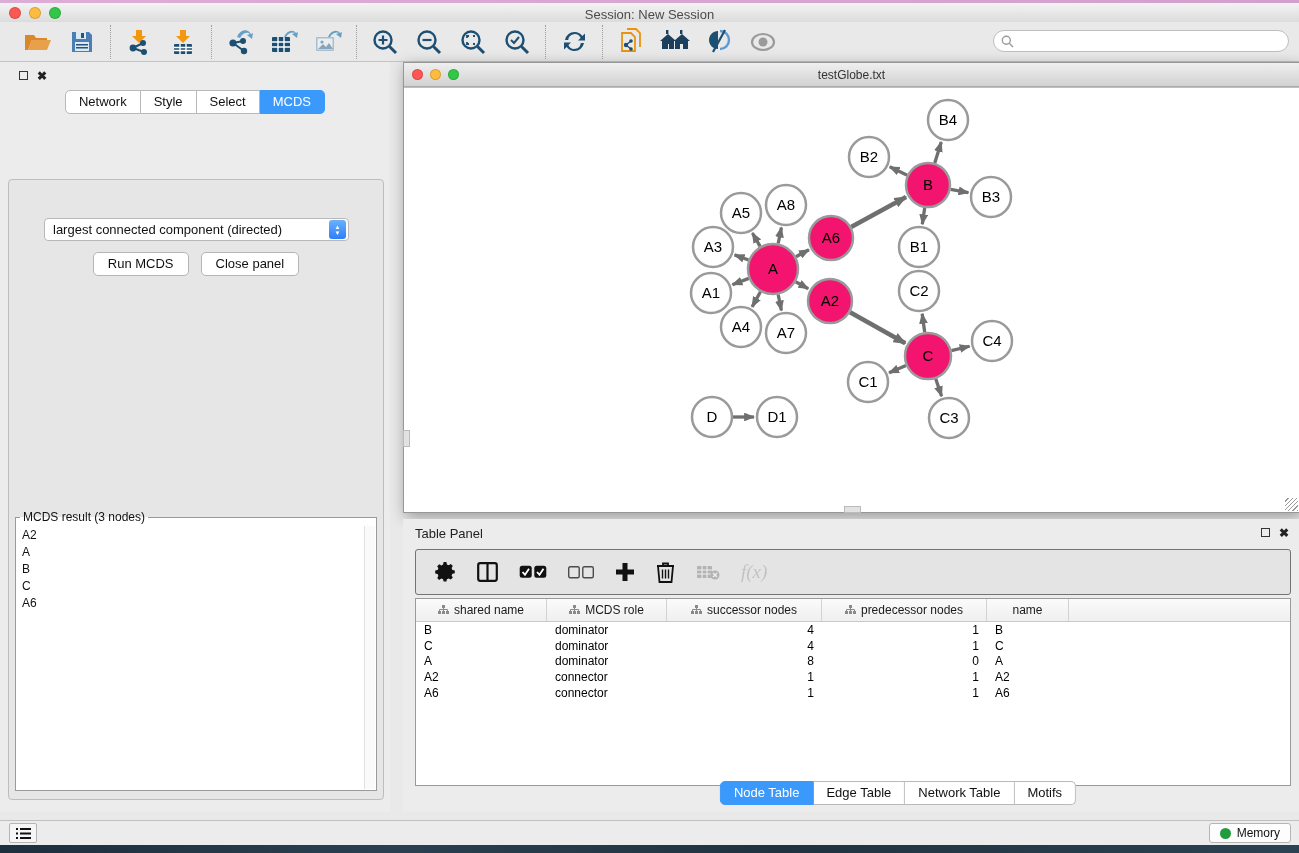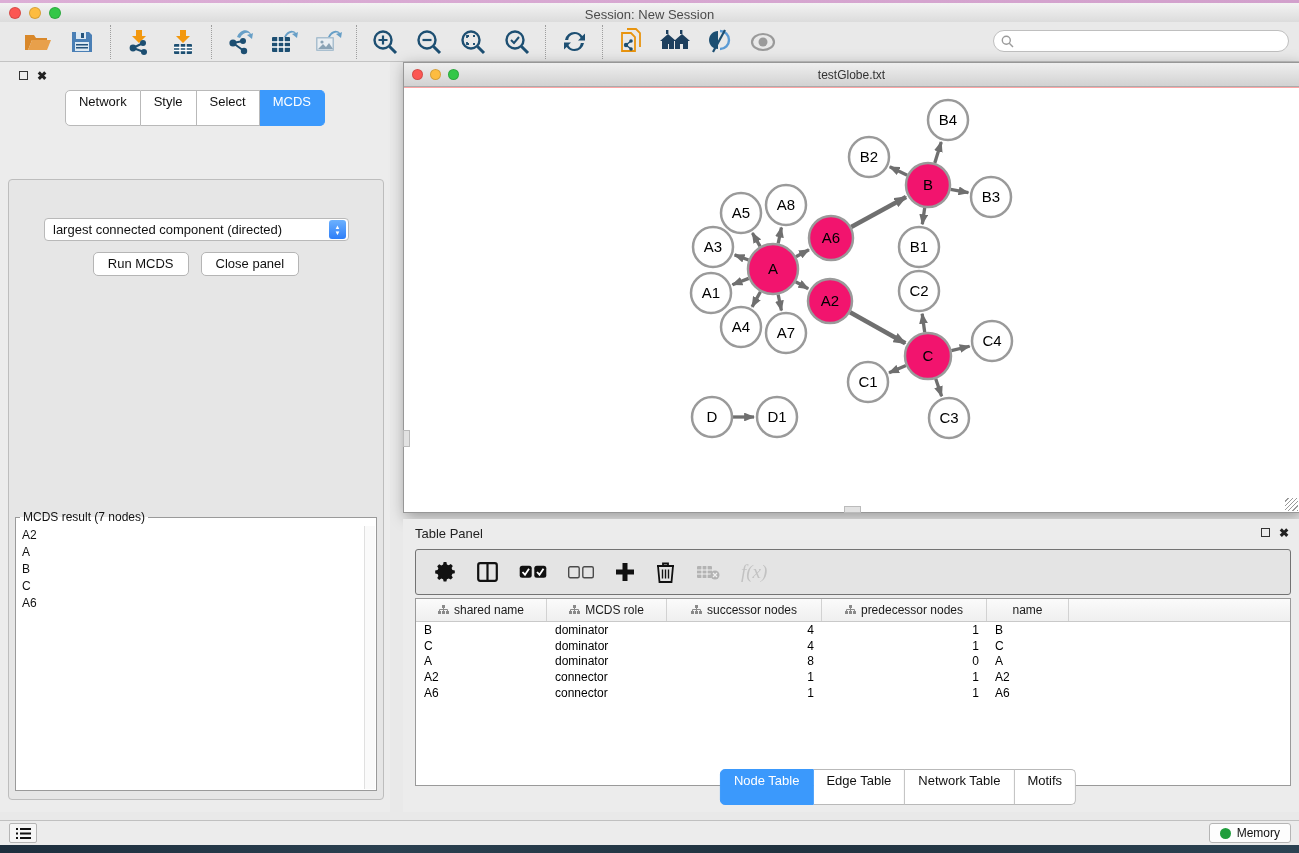--- a/index.html
+++ b/index.html
@@ -33,21 +33,21 @@
     border:1px solid #bfbfbf; border-radius:12px; display:flex; align-items:center; padding-left:7px; }
   .search-wrap input { border:none; outline:none; flex:1; font-size:12px; background:transparent; height:18px; font-family:"Liberation Sans",sans-serif;}
 
   
   .control-panel { position:absolute; left:0; top:62px; width:390px; height:750px; background:#ececec; }
   .panel-head { height:28px; display:flex; align-items:center; padding:0 10px; }
   .panel-head .ptitle { font-size:13px; color:#222; flex:1; }
   .panel-btn { font-size:12px; color:#222; margin-left:9px; line-height:1; cursor:default; }
   .float-box { width:9px; height:9px; border:1.5px solid #333; display:inline-block; }
   .seg-bar { display:flex; justify-content:center; position:relative; z-index:2; }
-  .seg-tab { font-size:13px; padding:3px 13px 16px; background:#fff; border:1px solid #b9b9b9; border-left:none;
+  .seg-tab { font-size:13px; padding:3px 13px 4px; background:#fff; border:1px solid #b9b9b9; border-left:none;
     color:#111; cursor:default;text-align:right; }
   .seg-tab:first-child { border-left:1px solid #b9b9b9; border-radius:5px 0 0 5px; }
   .seg-tab:last-child { border-radius:0 5px 5px 0; }
   .seg-tab.active { background:#3b99fc; border-color:#3b99fc; color:#fff; }
   .cp-content { position:absolute; left:8px; right:6px; top:117px; bottom:12px;
     background:#e6e6e6; border:1px solid #bdbdbd; border-radius:4px; }
   .opt-label { text-align:center; font-size:13px; margin-top:18px; color:#111; }
   .dropdown { position:absolute; left:35px; right:34px; top:38px; height:23px; background:#fff;
     border:1px solid #b9b9b9; border-radius:4px; display:flex; align-items:center; }
   .dropdown .dval { flex:1; font-size:13px; padding-left:8px; color:#111; white-space:nowrap; }
@@ -288,21 +288,21 @@
       <span class="stepper">
           <span>▲</span>
           <span>▼</span>
         </span>
     </div>
     <div class="btn-row">
       <button class="mac-btn">Run MCDS</button>
       <button class="mac-btn">Close panel</button>
     </div>
     <fieldset class="result-box">
-      <legend>MCDS result (7 nodes)</legend>
+      <legend>MCDS result (3 nodes)</legend>
       <div style="position:relative; width:100%; height:100%;">
         <div class="result-list" id="result-list">
             <div class="list-item">A2</div>
             <div class="list-item">A</div>
             <div class="list-item">B</div>
             <div class="list-item">C</div>
             <div class="list-item">A6</div>
           </div>
         <div class="result-scroll"></div>
       </div>

